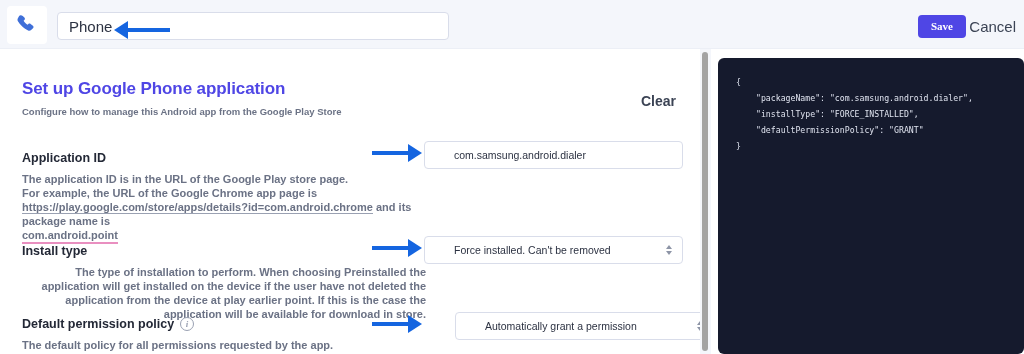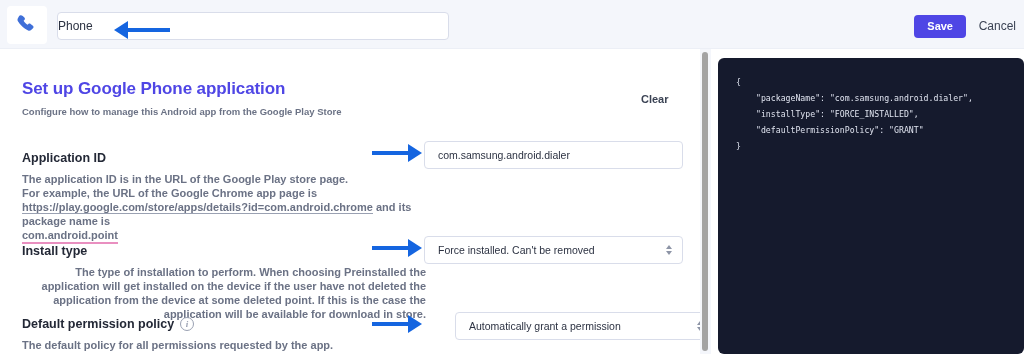--- a/index.html
+++ b/index.html
@@ -45,47 +45,48 @@
   .name-field {
     position: absolute;
     left: 57px; top: 12px;
     width: 392px; height: 28px;
     background: #ffffff;
     border: 1px solid #d9ddea;
     border-radius: 4px;
     box-sizing: border-box;
     display: flex;
     align-items: center;
-    font-size: 12px;
+    padding-left: 11px;
+    font-size: 15px;
     color: #2c3242;
   }
 
   .btn-save {
     position: absolute;
     right: 58px; top: 15px;
     height: 23px;
     padding: 0 13px;
     background: #4f46e5;
     color: #ffffff;
     border: none;
     border-radius: 4px;
     font-size: 11px;
     font-weight: bold;
-    font-family: Liberation Sans, sans-serif;
+    font-family: Liberation Serif, serif;
     cursor: pointer;
     line-height: 23px;
   }
   .btn-cancel {
     position: absolute;
     right: 8px; top: 15px;
     height: 23px;
     background: transparent;
     border: none;
     color: #3b4354;
-    font-size: 12px;
+    font-size: 15px;
     font-family: "Liberation Sans", sans-serif;
     cursor: pointer;
     line-height: 23px;
     padding: 0;
   }
 
   
   .form-panel {
     position: absolute;
     left: 0; top: 49px;
@@ -104,21 +105,21 @@
   .panel-sub {
     position: absolute;
     left: 22px; top: 57px;
     font-size: 9.5px;
     color: #6b7285;
     font-weight: bold;
   }
   .clear-link {
     position: absolute;
     left: 641px; top: 44px;
-    font-size: 11px;
+    font-size: 14px;
     color: #3b4354;
     font-weight: bold;
     cursor: pointer;
   }
 
   .field-block { position: absolute; left: 22px; }
   .field-label {
     font-size: 12.5px;
     font-weight: bold;
     color: #232836;
@@ -164,21 +165,21 @@
   .control {
     position: absolute;
     left: 424px;
     width: 259px; height: 28px;
     background: #ffffff;
     border: 1px solid #d9ddea;
     border-radius: 4px;
     box-sizing: border-box;
     display: flex;
     align-items: center;
-    padding-left: 13px;
+    padding-left: 29px;
     font-size: 10.5px;
     color: #2c3242;
     cursor: pointer;
   }
   .spinner {
     position: absolute;
     right: 10px; top: 50%;
     transform: translateY(-50%);
     display: flex;
     flex-direction: column;
@@ -288,21 +289,21 @@
         <span class="pink-underline">com.android.point</span>
       </div>
     </div>
 
     <div class="control" style="top:92px;">com.samsung.android.dialer</div>
 
     <div class="field-block" style="top:183px;text-align:right;">
       <div class="field-label">
         <span>Install type</span>
       </div>
-      <div class="field-desc" style="max-width:404px;">The type of installation to perform. When choosing Preinstalled the application will get installed on the device if the user have not deleted the application from the device at some deleted point. If this is the case the application will be available for download in store.</div>
+      <div class="field-desc" style="max-width:404px;">The type of installation to perform. When choosing Preinstalled the application will get installed on the device if the user have not deleted the application from the device at play earlier point. If this is the case the application will be available for download in store.</div>
     </div>
 
     <div class="control" style="top:187px;align-items:center;">
       <span>Force installed. Can't be removed</span>
       <span class="spinner">
         <i class="up"></i>
           <i class="down"></i>
       </span>
     </div>
 

